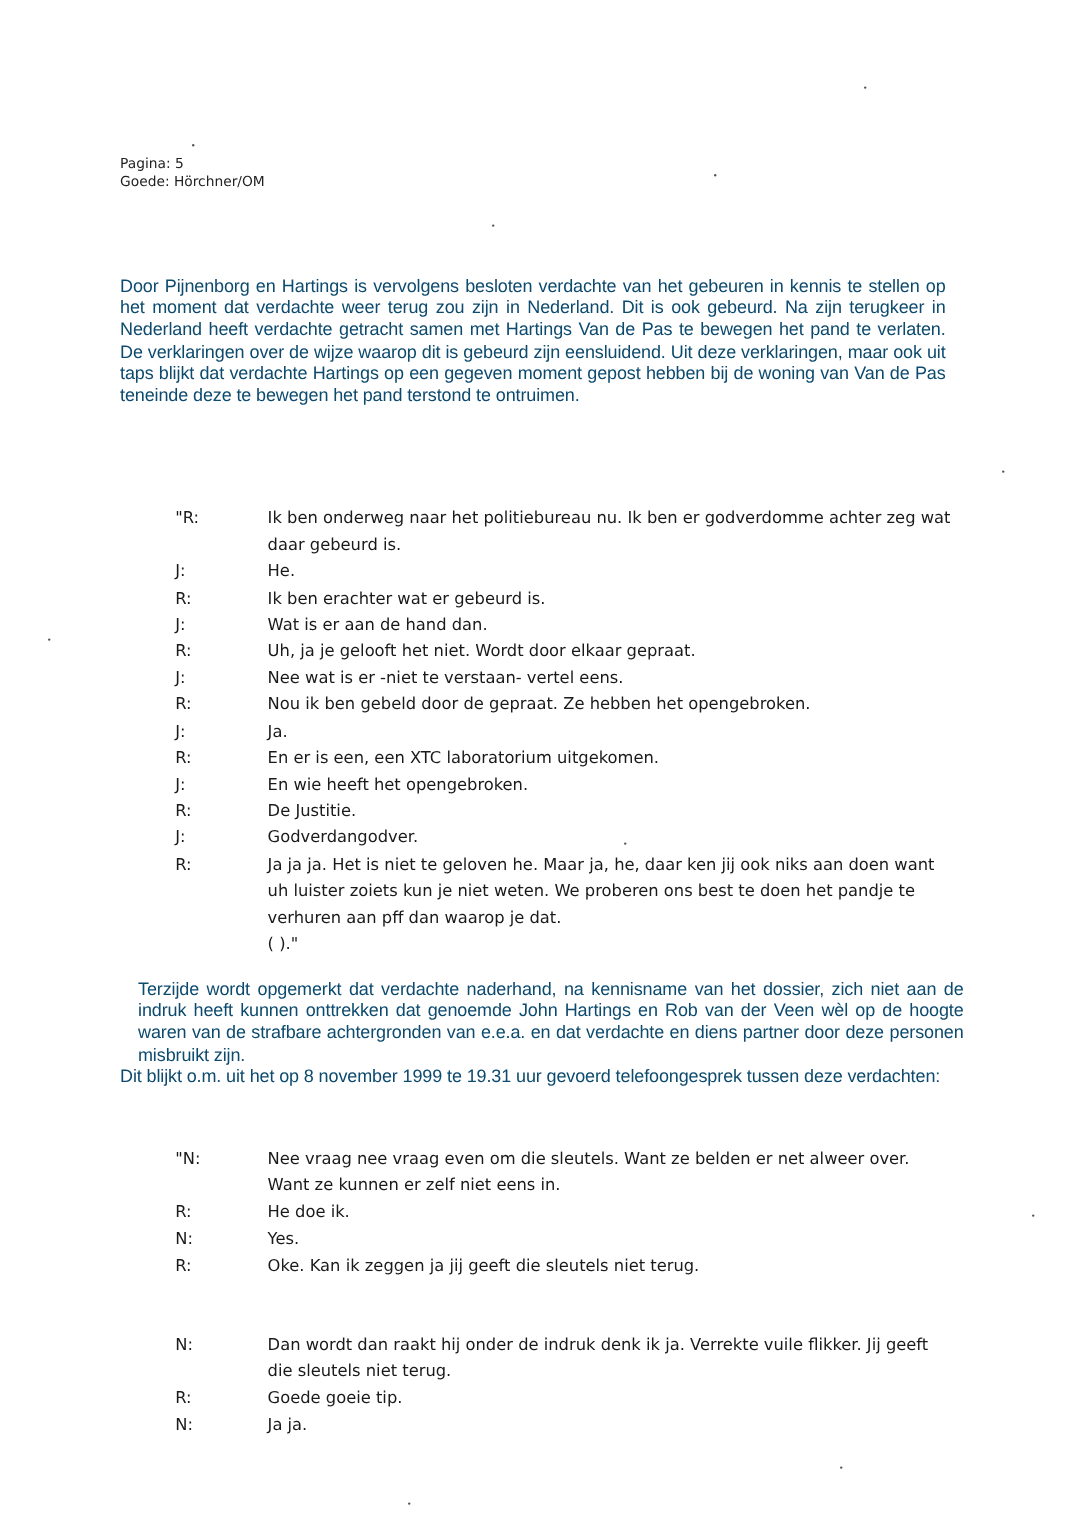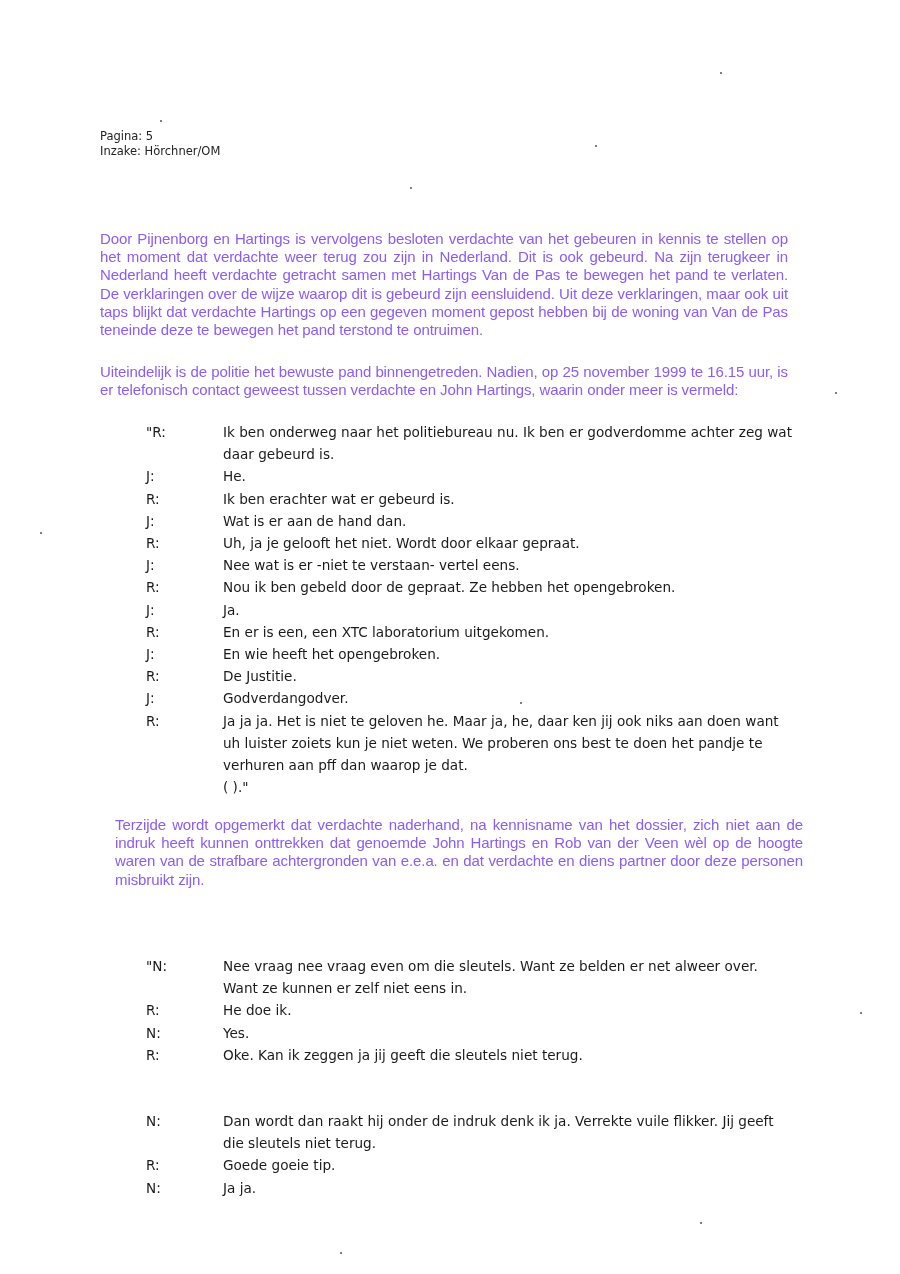--- a/index.html
+++ b/index.html
@@ -1,39 +1,38 @@
 <!DOCTYPE html>
 <html><head>
 <meta charset="utf-8">
 <style>
   html, body { margin: 0; padding: 0; background: #ffffff; }
   body { width: 900px; height: 1274px; position: relative; overflow: hidden; color: #111; }
   .page { position: absolute; left: 0; top: 12px; width: 900px; height: 1274px; }
   .header { position: absolute; left: 100px; top: 117px; font-family: "DejaVu Sans", sans-serif; font-size: 11.5px; line-height: 15px; color: #222; }
-  .para { position: absolute; left: 100px; width: 688px; font-family: "Liberation Sans", sans-serif; font-size: 15px; line-height: 18.2px; text-align: justify; color: #8b5cf6; letter-spacing: -0.1px; }
+  .para { position: absolute; left: 100px; width: 688px; font-family: "Liberation Sans", sans-serif; font-size: 15px; line-height: 18.2px; text-align: justify; color: #0c4a6e; letter-spacing: -0.1px; }
   .dlg { position: absolute; left: 146px; width: 650px; font-family: "DejaVu Sans", sans-serif; font-size: 13.6px; line-height: 22.2px; color: #1a1a1a; }
   .row { display: flex; }
   .spk { width: 45px; flex: 0 0 45px; }
   .txt { flex: 1; margin-left: 32px; }
   .stage { padding-left: 45px; }
   .noise { position: absolute; width: 2px; height: 2px; background: #555; border-radius: 1px; }
 </style>
 </head>
 <body>
 
 <div class="page">
 
   <div class="header">
     <div>Pagina: 5</div>
-    <div>Inzake: Hörchner/OM</div>
+    <div>Goede: Hörchner/OM</div>
   </div>
 
   <div class="para" style="top:218px;">Door Pijnenborg en Hartings is vervolgens besloten verdachte van het gebeuren in kennis te stellen op het moment dat verdachte weer terug zou zijn in Nederland. Dit is ook gebeurd. Na zijn terugkeer in Nederland heeft verdachte getracht samen met Hartings Van de Pas te bewegen het pand te verlaten. De verklaringen over de wijze waarop dit is gebeurd zijn eensluidend. Uit deze verklaringen, maar ook uit taps blijkt dat verdachte Hartings op een gegeven moment gepost hebben bij de woning van Van de Pas teneinde deze te bewegen het pand terstond te ontruimen.</div>
 
-  <div class="para" style="top:351px;">Uiteindelijk is de politie het bewuste pand binnengetreden. Nadien, op 25 november 1999 te 16.15 uur, is er telefonisch contact geweest tussen verdachte en John Hartings, waarin onder meer is vermeld:</div>
 
   <div class="dlg" style="top:409px;">
     <div class="row">
         <span class="spk">"R:</span>
         <span class="txt">Ik ben onderweg naar het politiebureau nu. Ik ben er godverdomme achter zeg wat daar gebeurd is.</span>
       </div>
     <div class="row">
         <span class="spk">J:</span>
         <span class="txt">He.</span>
       </div>
@@ -81,20 +80,21 @@
         <span class="spk">R:</span>
         <span class="txt">Ja ja ja. Het is niet te geloven he. Maar ja, he, daar ken jij ook niks aan doen want uh luister zoiets kun je niet weten. We proberen ons best te doen het pandje te verhuren aan pff dan waarop je dat.</span>
       </div>
     <div class="row">
         <span class="spk"></span>
         <span class="txt">( )."</span>
       </div>
   </div>
 
   <div class="para" style="top:804px;margin-left:15px;">Terzijde wordt opgemerkt dat verdachte naderhand, na kennisname van het dossier, zich niet aan de indruk heeft kunnen onttrekken dat genoemde John Hartings en Rob van der Veen wèl op de hoogte waren van de strafbare achtergronden van e.e.a. en dat verdachte en diens partner door deze personen misbruikt zijn.</div>
+  <div class="para" style="top:877px;">Dit blijkt o.m. uit het op 8 november 1999 te 19.31 uur gevoerd telefoongesprek tussen deze verdachten:</div>
 
   <div class="dlg" style="top:943px;">
     <div class="row">
         <span class="spk">"N:</span>
         <span class="txt">Nee vraag nee vraag even om die sleutels. Want ze belden er net alweer over. Want ze kunnen er zelf niet eens in.</span>
       </div>
     <div class="row">
         <span class="spk">R:</span>
         <span class="txt">He doe ik.</span>
       </div>

